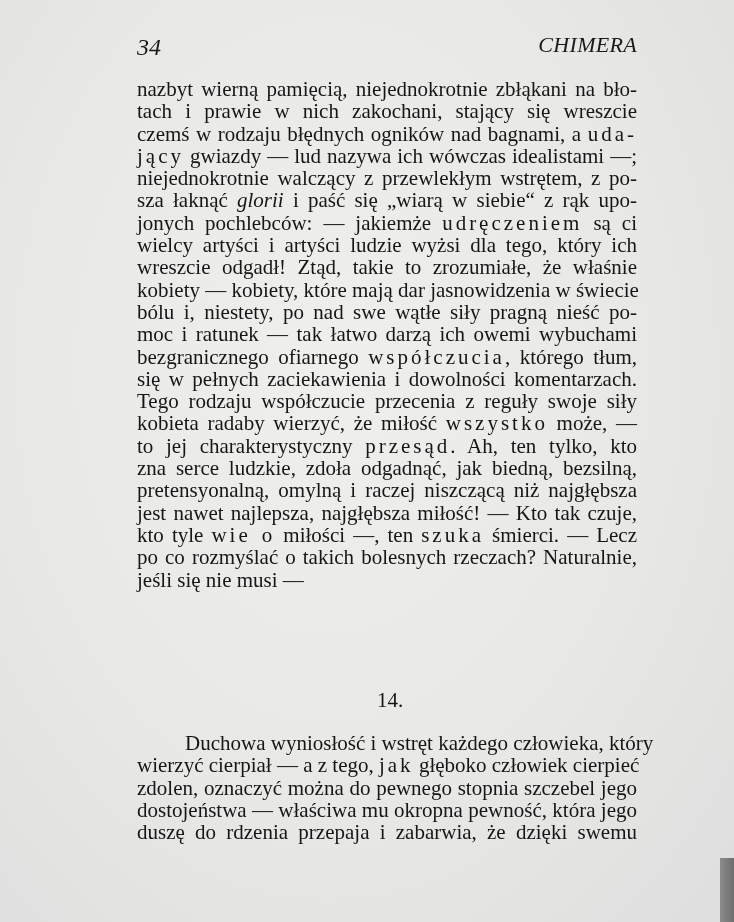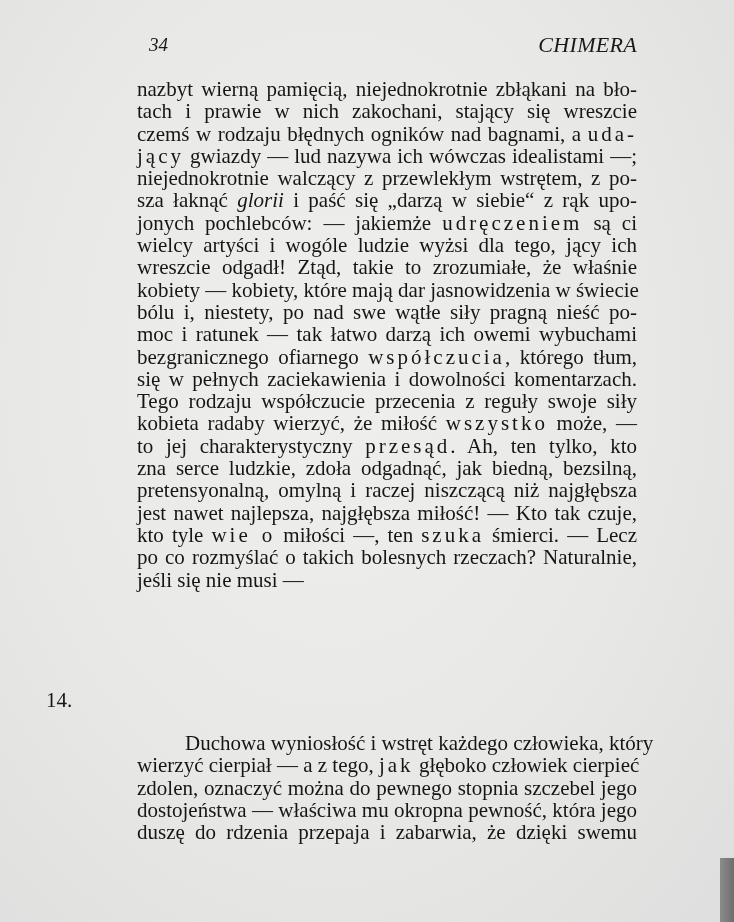--- a/index.html
+++ b/index.html
@@ -34,23 +34,23 @@
       top: 30px;
       left: 137px;
       width: 500px;
       height: 26px;
       font-family: "Liberation Serif", serif;
       font-style: italic;
       color: #1a1a1a;
     }
     .page-number {
       position: absolute;
-      left: 12px;
+      left: 0;
       top: 4px;
-      font-size: 19px;
+      font-size: 24px;
     }
     .running-title {
       position: absolute;
       right: 0;
       top: 2px;
       font-size: 22px;
       letter-spacing: 0.3px;
     }
     .text-block {
       position: absolute;
@@ -78,21 +78,21 @@
       letter-spacing: 3px;
     }
     .ital {
       font-style: italic;
     }
     .section-number {
       position: absolute;
       left: 0;
       width: 734px;
       top: 688px;
-      text-align: left;
+      text-align: center;
       font-family: "Liberation Serif", serif;
       font-size: 21px;
       color: #161616;
       padding-left: 46px;
       box-sizing: border-box;
     }
   </style>
 </head>
 <body>
 
@@ -102,23 +102,23 @@
     <span class="page-number">34</span>
     <span class="running-title">CHIMERA</span>
   </div>
 
   <div class="text-block" style="top:78px;">
     <span class="line">nazbyt wierną pamięcią, niejednokrotnie zbłąkani na bło-</span>
     <span class="line">tach i prawie w nich zakochani, stający się wreszcie</span>
     <span class="line"><span>czemś w rodzaju błędnych ogników nad bagnami, a </span><span class="spaced">uda-</span></span>
     <span class="line"><span class="spaced">jący</span><span> gwiazdy — lud nazywa ich wówczas idealistami —;</span></span>
     <span class="line">niejednokrotnie walczący z przewlekłym wstrętem, z po-</span>
-    <span class="line"><span>sza łaknąć </span><span class="ital">glorii</span><span> i paść się „darzą w siebie“ z rąk upo-</span></span>
+    <span class="line"><span>sza łaknąć </span><span class="ital">glorii</span><span> i paść się „wiarą w siebie“ z rąk upo-</span></span>
     <span class="line"><span>jonych pochlebców: — jakiemże </span><span class="spaced">udręczeniem</span><span> są ci</span></span>
-    <span class="line">wielcy artyści i wogóle ludzie wyżsi dla tego, jący ich</span>
+    <span class="line">wielcy artyści i artyści ludzie wyżsi dla tego, który ich</span>
     <span class="line">wreszcie odgadł! Ztąd, takie to zrozumiałe, że właśnie</span>
     <span class="line">kobiety — kobiety, które mają dar jasnowidzenia w świecie</span>
     <span class="line">bólu i, niestety, po nad swe wątłe siły pragną nieść po-</span>
     <span class="line">moc i ratunek — tak łatwo darzą ich owemi wybuchami</span>
     <span class="line"><span>bezgranicznego ofiarnego </span><span class="spaced">współczucia</span><span>, którego tłum,</span></span>
     <span class="line">się w pełnych zaciekawienia i dowolności komentarzach.</span>
     <span class="line">Tego rodzaju współczucie przecenia z reguły swoje siły</span>
     <span class="line"><span>kobieta radaby wierzyć, że miłość </span><span class="spaced">wszystko</span><span> może, —</span></span>
     <span class="line"><span>to jej charakterystyczny </span><span class="spaced">przesąd</span><span>. Ah, ten tylko, kto</span></span>
     <span class="line">zna serce ludzkie, zdoła odgadnąć, jak biedną, bezsilną,</span>

